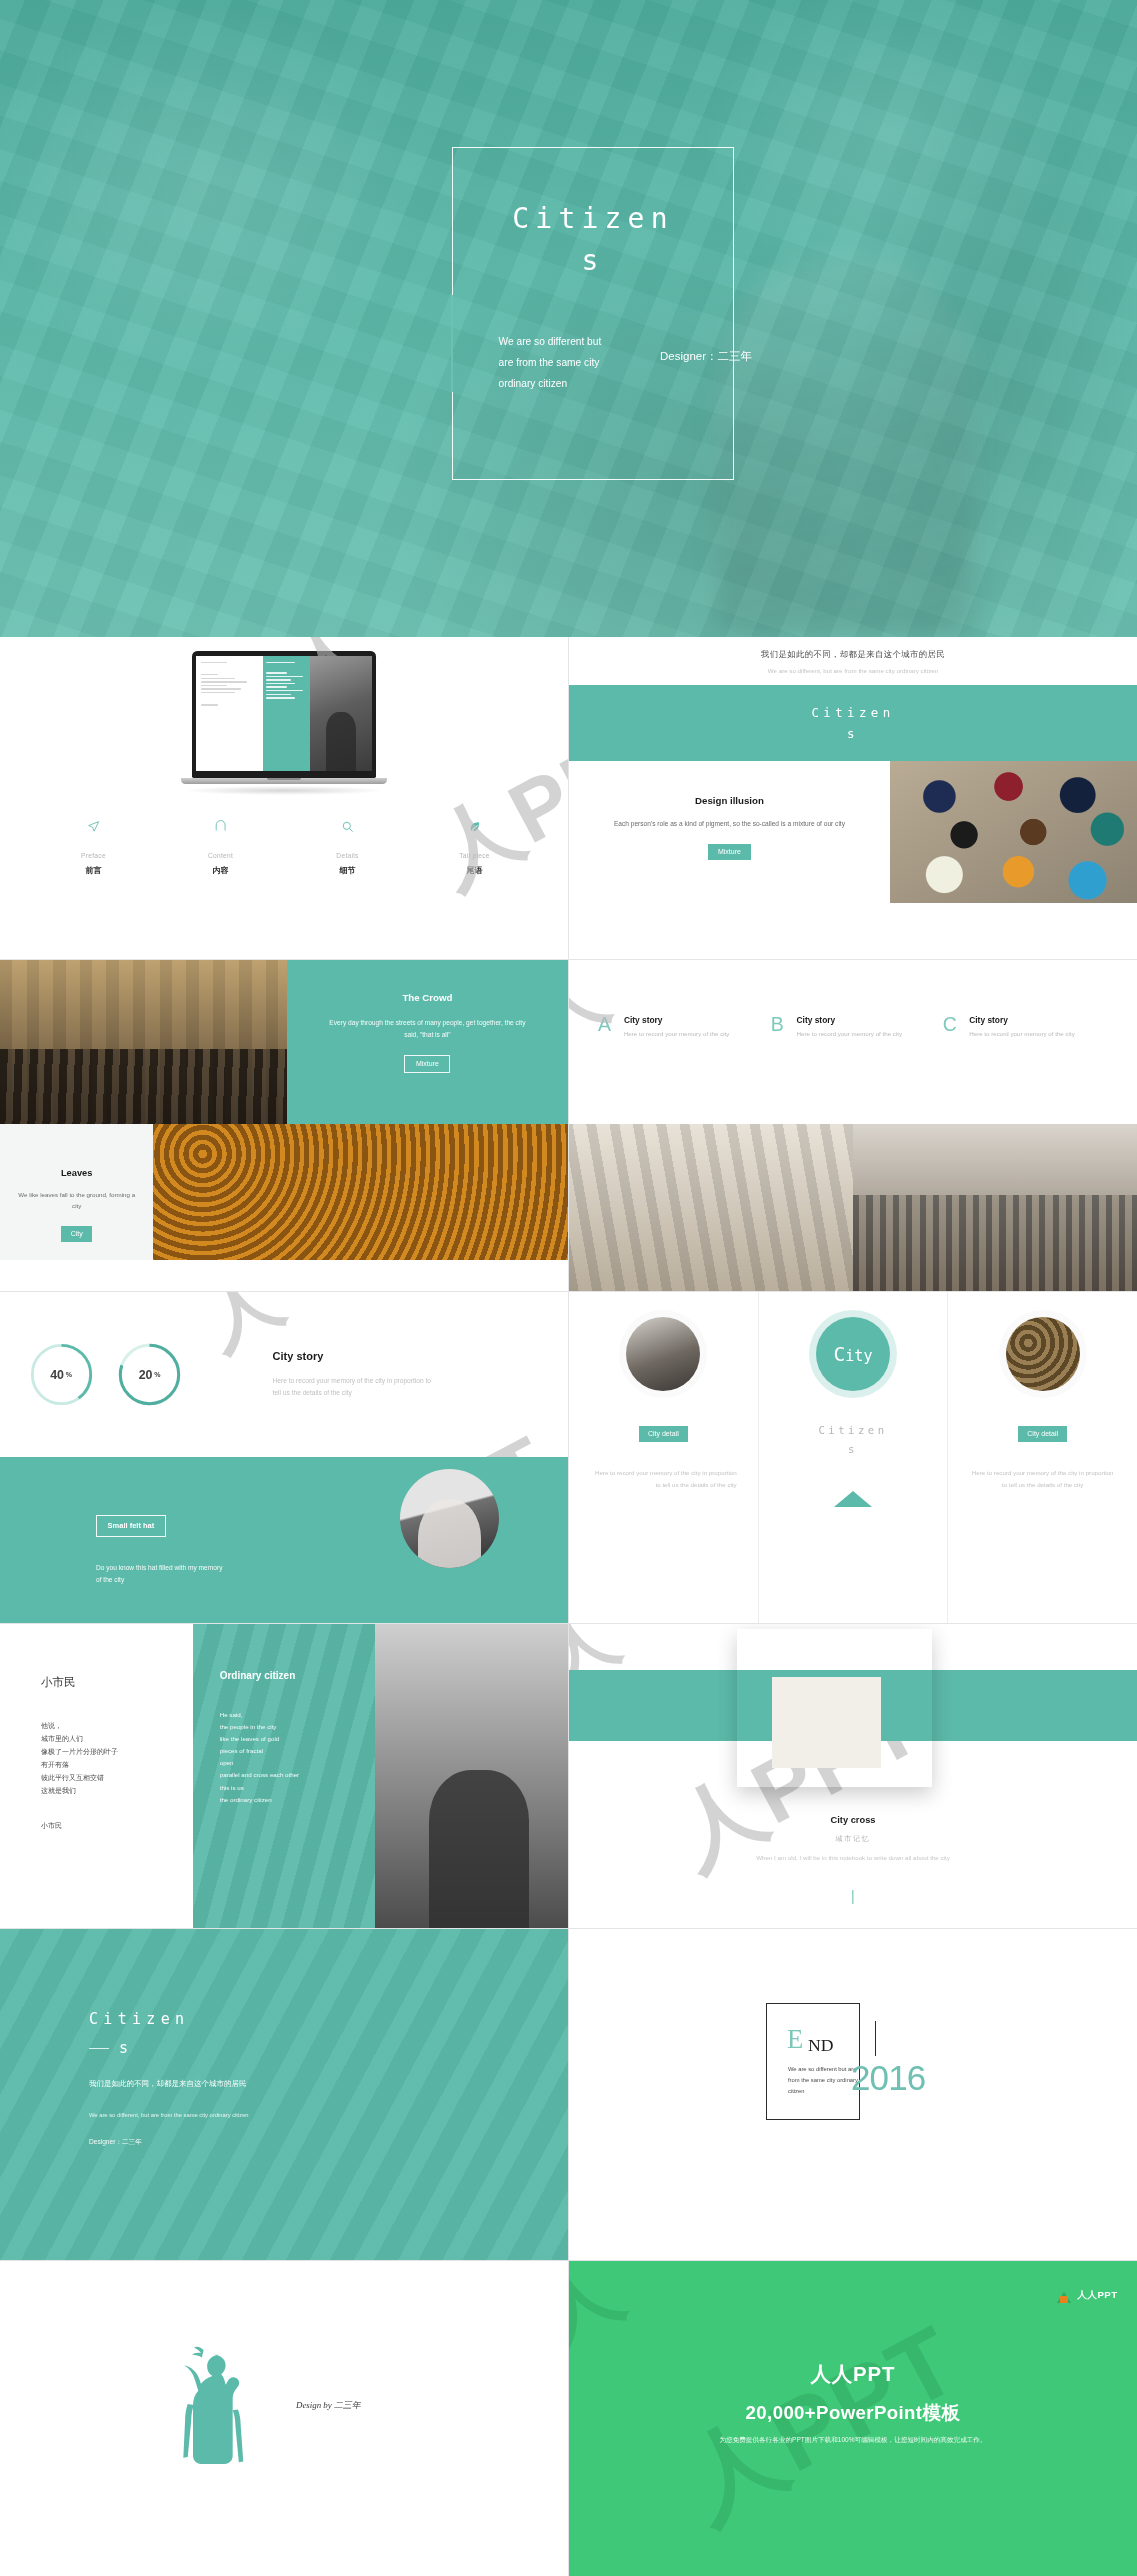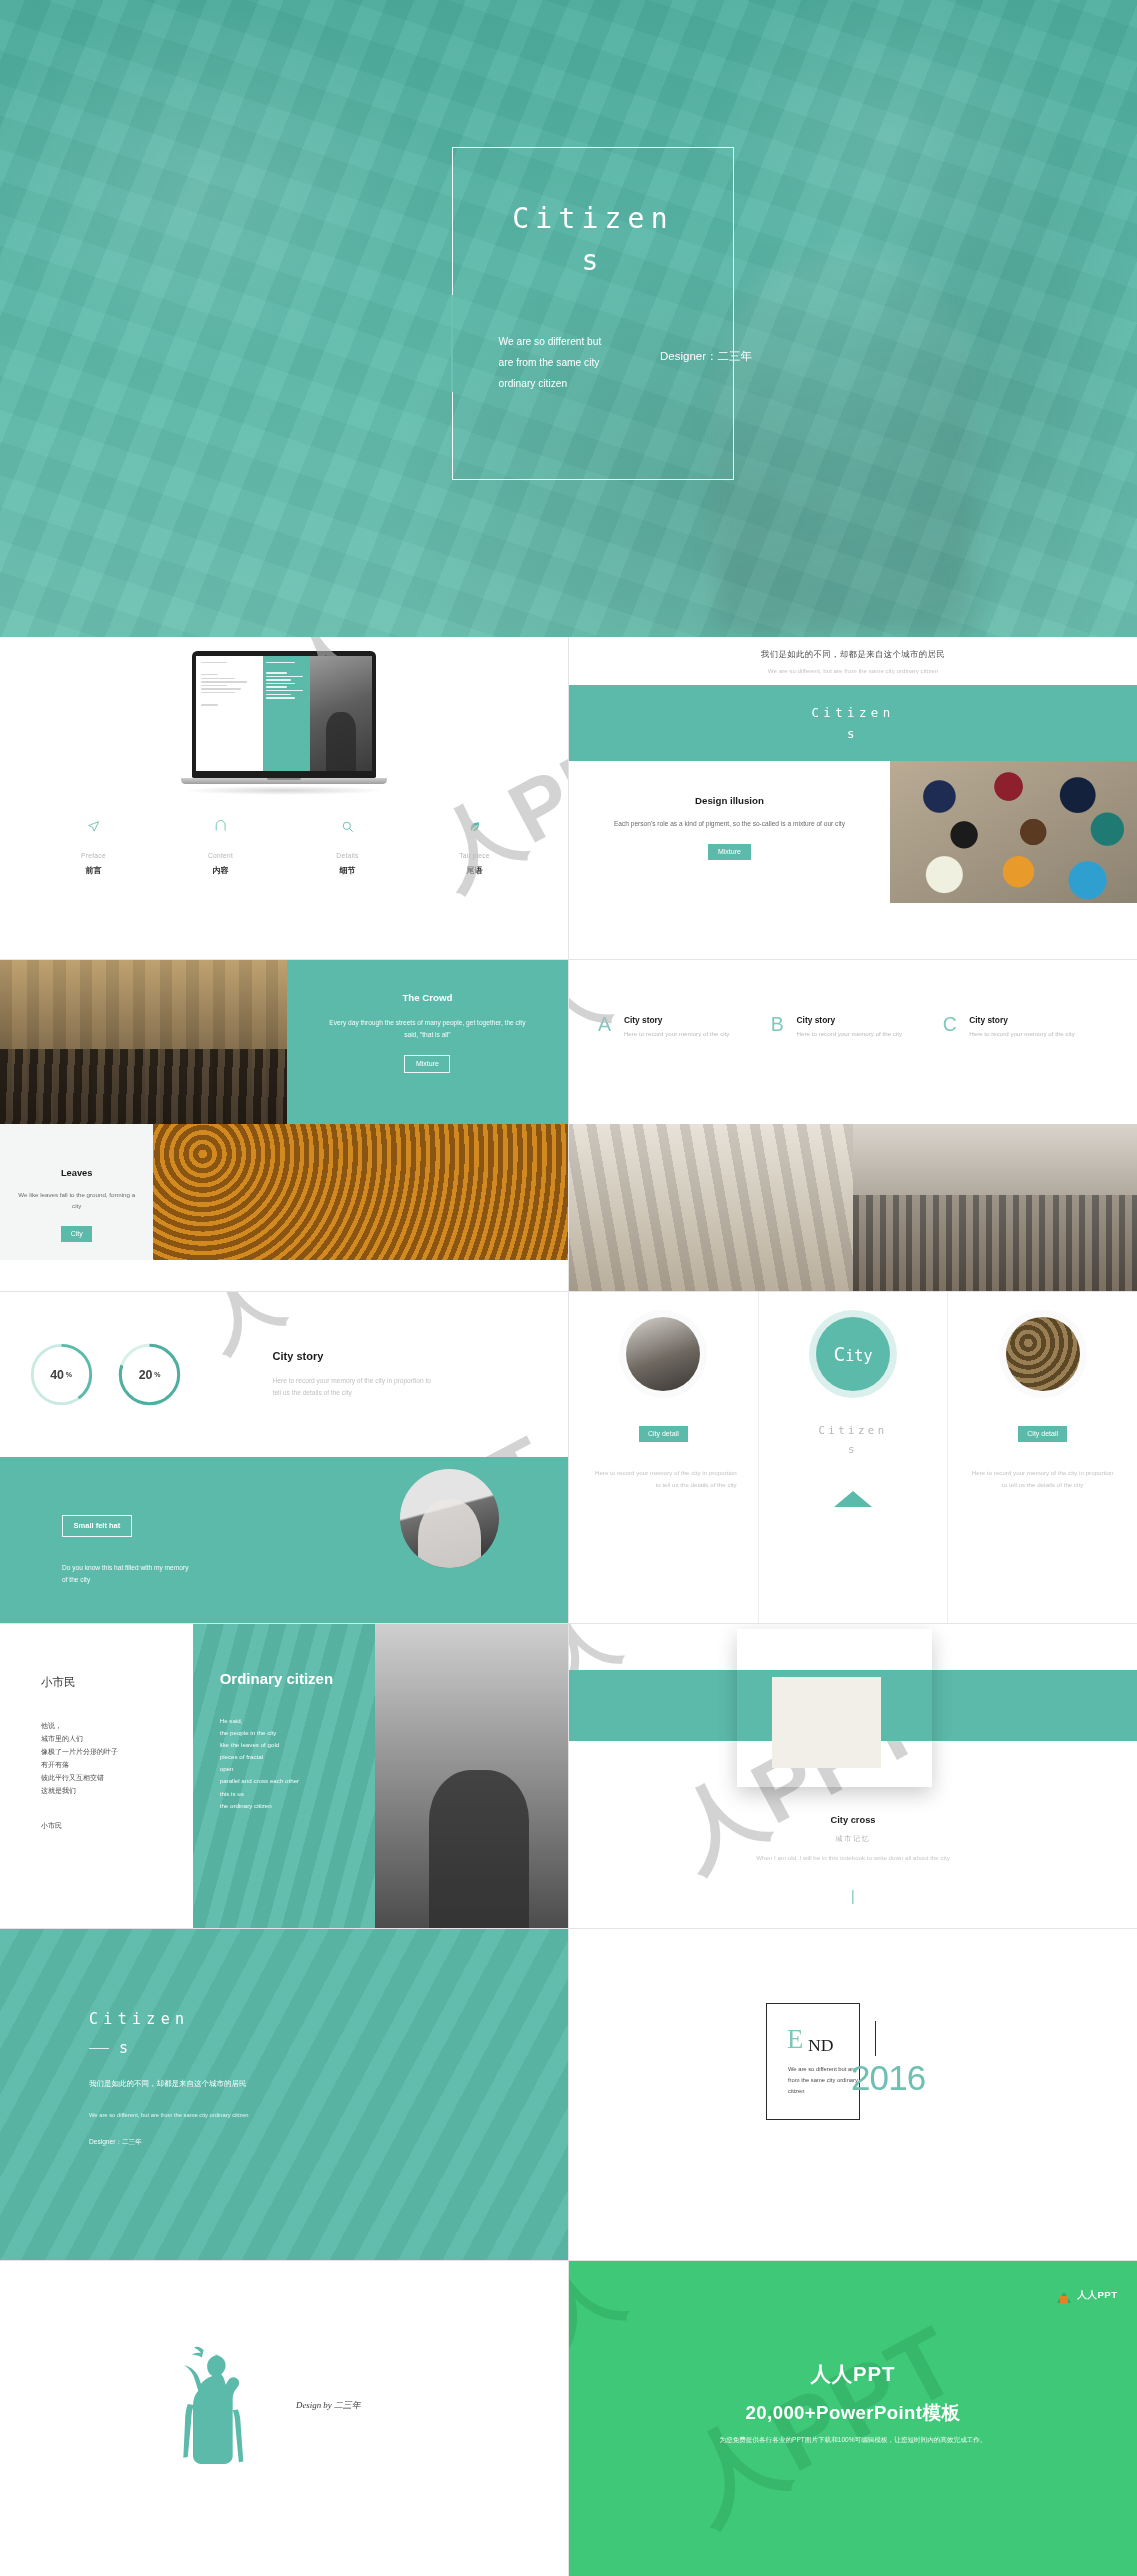--- a/index.html
+++ b/index.html
@@ -165,21 +165,21 @@
 
   
   .s5-top { height:165px; display:flex; align-items:center; padding:0 26.6px; gap:19.5px; }
   .donut { width:69px; height:69px; position:relative; flex:0 0 69px; }
   .donut .num { position:absolute; inset:0; display:flex; align-items:center; justify-content:center;
                 font-size:12.4px; font-weight:700; color:#404040; }
   .donut .num small{ font-size:7px; font-weight:600; margin-left:1.8px; }
   .s5-txt { margin-left:69px; }
   .s5-h { font-size:11px; font-weight:700; color:#1b1b1b; }
   .s5-p { font-size:6.6px; color:#c0c0c0; line-height:1.85; margin-top:12.4px; max-width:168px; }
-  .s5-bot { height:209px; background:#5cbaaa; position:relative; padding:58px 0 0 62px; }
+  .s5-bot { height:209px; background:#5cbaaa; position:relative; padding:58px 0 0 96px; }
   .s5-btn { display:inline-block; border:0.9px solid rgba(255,255,255,.92); color:#fff;
             font-size:7.5px; font-weight:700; padding:5.3px 10.6px; }
   .s5-bp { color:#fff; font-size:6.6px; line-height:1.85; margin-top:25px; max-width:133px; opacity:.95; }
   .s5-avatar { position:absolute; right:69px; top:12.4px; width:99px; height:99px;
       border-radius:50%; overflow:hidden;
       background:linear-gradient(165deg,#e4e4e4 0 40%,#707070 42%,#2b2b2b); }
   .s5-avatar::after{content:"";position:absolute;left:18%;top:30%;width:64%;height:76%;
       border-radius:46% 46% 30% 30%/52% 52% 20% 20%; background:rgba(235,232,228,.82);}
 
   
@@ -207,21 +207,21 @@
 
   
   .s7 { display:flex; height:305px; }
   .s7-l { flex:0 0 34%; padding:51px 0 0 41px; }
   .s7-h { font-size:11.5px; color:#3a3a3a; }
   .s7-p { font-size:7px; color:#4a4a4a; line-height:1.85; margin-top:30px; }
   .s7-f { font-size:7px; color:#4a4a4a; margin-top:23px; }
   .s7-m { flex:0 0 32%; background:#5cbaaa; position:relative; padding:46px 0 0 26.6px; color:#fff; }
   .s7-m::before{content:"";position:absolute;inset:0;
       background:repeating-linear-gradient(105deg, rgba(255,255,255,.05) 0 14px, rgba(0,0,0,.05) 14px 30px);}
-  .s7-mh { font-size:15px; font-weight:700; position:relative; }
+  .s7-mh { font-size:10px; font-weight:700; position:relative; }
   .s7-mp { font-size:6.2px; line-height:1.95; margin-top:28px; position:relative; opacity:.95; }
   .s7-r { flex:1; background:
       linear-gradient(180deg,#cfcfcf,#4c4c4c),
       repeating-linear-gradient(90deg,#9a9a9a 0 14px,#6d6d6d 14px 30px); position:relative; }
   .s7-r::after{content:"";position:absolute;left:28%;bottom:0;width:52%;height:52%;
       border-radius:42% 42% 0 0/32% 32% 0 0; background:rgba(45,45,45,.78);}
 
   
   .s8 { height:305px; position:relative; }
   .s8-band { position:absolute; left:0; top:46px; width:100%; height:71px; background:#5cbaaa; }

